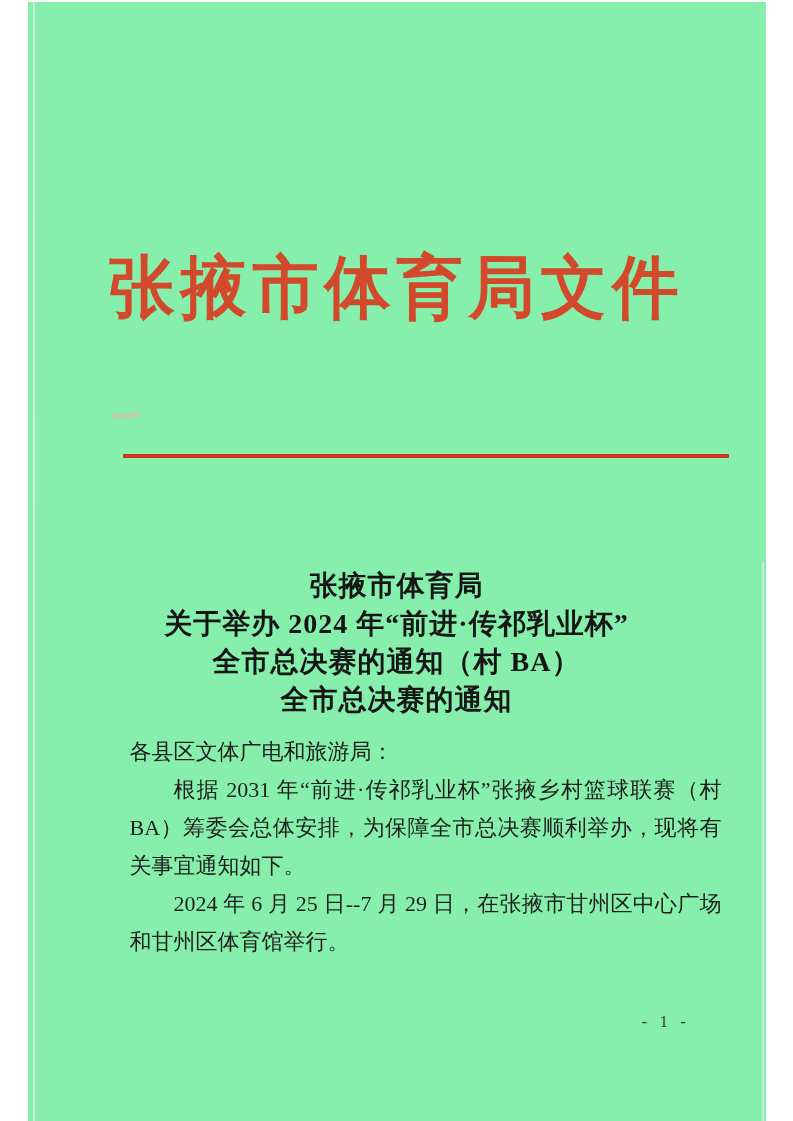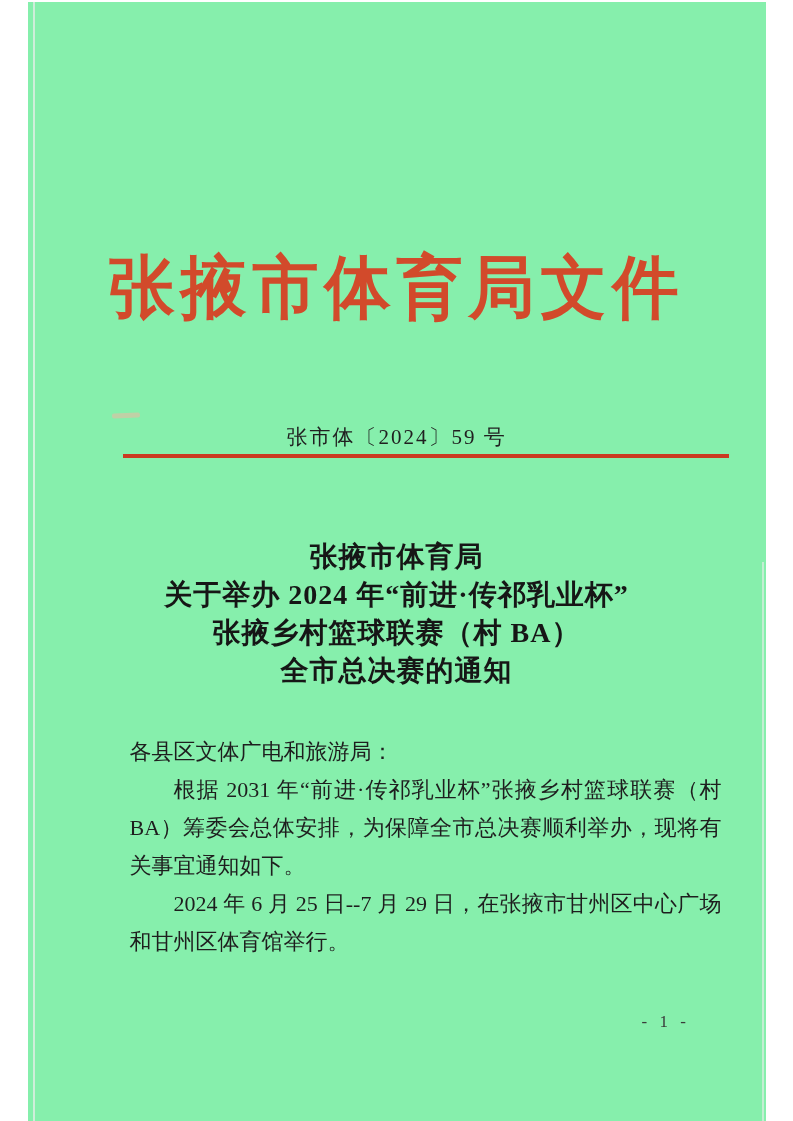--- a/index.html
+++ b/index.html
@@ -66,21 +66,21 @@
   }
   .red-rule {
     position: absolute;
     top: 452px;
     left: 95px;
     width: 606px;
     height: 4px;
   }
   .title-block {
     position: absolute;
-    top: 536px;
+    top: 565px;
     left: 0;
     width: 100%;
     text-align: center;
     font-size: 28px;
     line-height: 38px;
     font-weight: bold;
     color: #161616;
     letter-spacing: 1px;
   }
   .body-block {
@@ -114,28 +114,27 @@
 <body>
 
 <div class="page">
 
   <div class="scan-edge-left"></div>
   <div class="scan-edge-right"></div>
   <div class="scan-smudge"></div>
 
   <div class="header-title" style="color: rgb(210, 74, 43);">张掖市体育局文件</div>
 
-  <div class="doc-number">张市体〔2024〕59 号</div>
 
   <div class="red-rule" style="background-color: rgb(202, 58, 33);"></div>
 
   <div class="title-block">
     <div>张掖市体育局</div>
     <div>关于举办 2024 年“前进·传祁乳业杯”</div>
-    <div>张掖乡村篮球联赛（村 BA）</div>
+    <div>全市总决赛的通知（村 BA）</div>
     <div>全市总决赛的通知</div>
   </div>
 
   <div class="body-block">
     <p>各县区文体广电和旅游局：</p>
     <p class="indent">根据 2031 年“前进·传祁乳业杯”张掖乡村篮球联赛（村BA）筹委会总体安排，为保障全市总决赛顺利举办，现将有关事宜通知如下。</p>
     <p class="indent">2024 年 6 月 25 日--7 月 29 日，在张掖市甘州区中心广场和甘州区体育馆举行。</p>
   </div>
 
   <div class="page-number">- 1 -</div>

